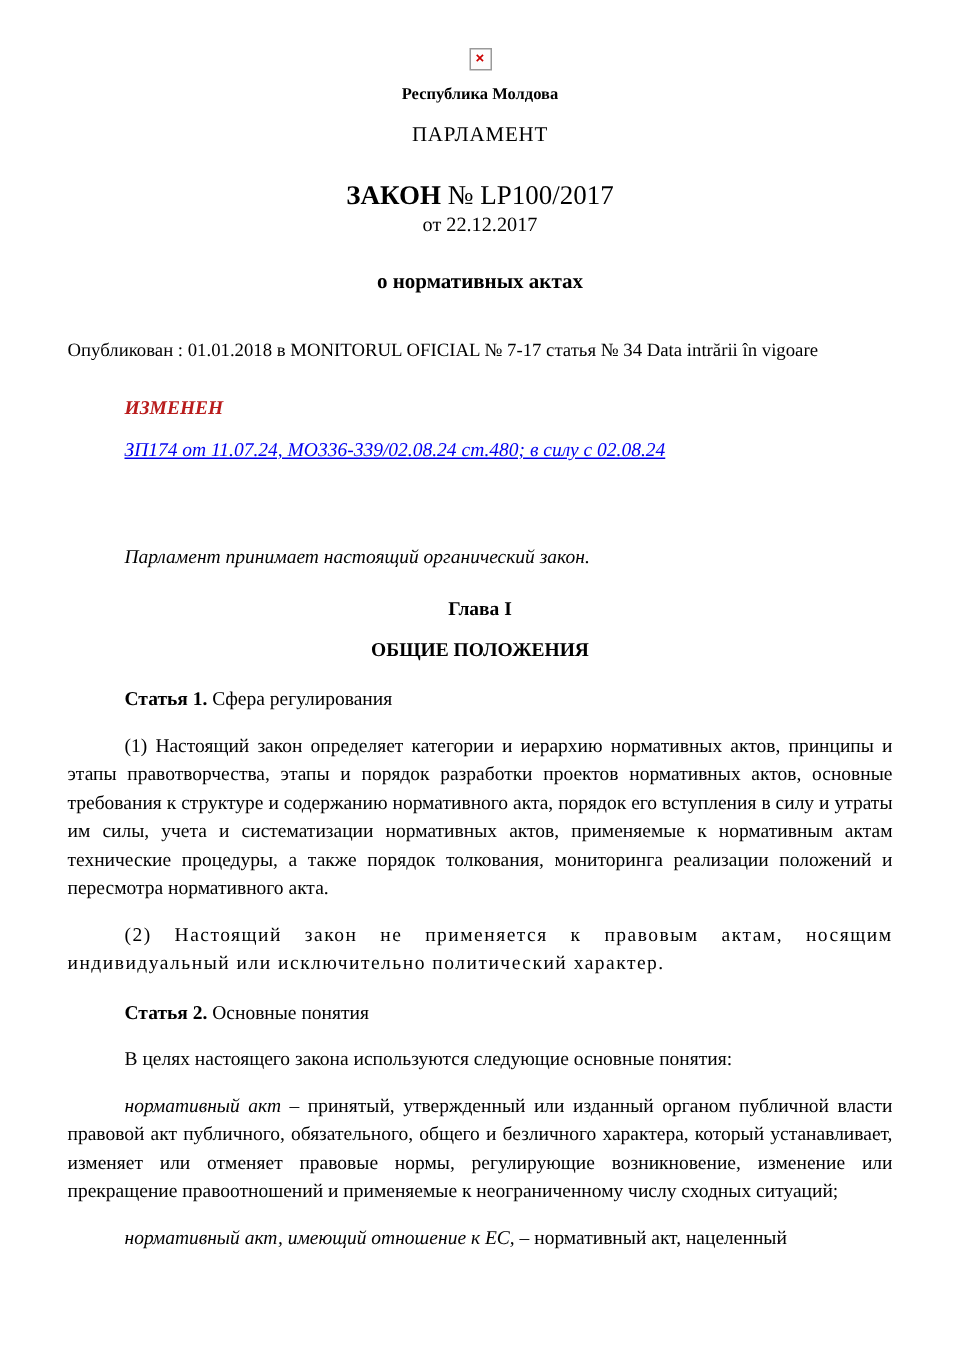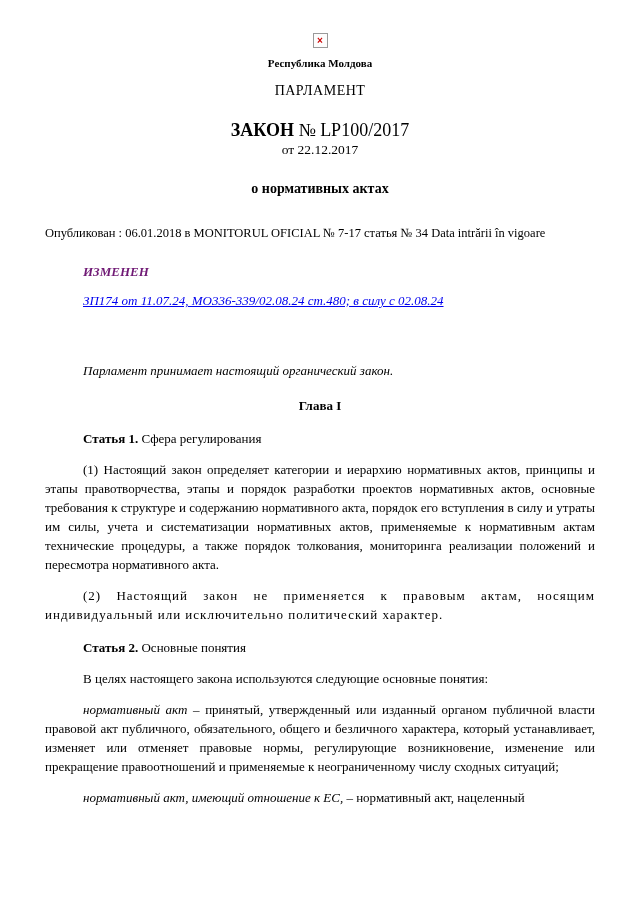--- a/index.html
+++ b/index.html
@@ -24,21 +24,21 @@
   .country { margin-top:10px; font-size:11px; font-weight:bold; }
   .institution { margin-top:14px; font-size:14px; letter-spacing:0.5px; }
   .law-line { margin-top:22px; font-size:18px; line-height:19px; }
   .law-date { font-size:13.5px; line-height:19px; }
   .law-title { margin-top:20px; font-size:14px; font-weight:bold; line-height:19px; }
 
   .published { margin-top:26px; font-size:12.5px; line-height:18px; }
 
   .amended {
     margin-top:22px; margin-left:38px;
-    font-size:13px; font-style:italic; font-weight:bold; color:#701a75;
+    font-size:13px; font-style:italic; font-weight:bold; color:#b91c1c;
   }
   .amend-link-row { margin-top:11px; margin-left:38px; }
   .amend-link {
     font-size:13px; font-style:italic; color:#0000ee;
     text-decoration:underline; cursor:pointer;
   }
 
   .para {
     font-size:13px; line-height:19px;
     text-indent:38px; margin-top:12px;
@@ -63,31 +63,32 @@
 
   <div class="center institution">ПАРЛАМЕНТ</div>
 
   <div class="center law-line">
     <span class="b">ЗАКОН</span><span> № LP100/2017</span>
   </div>
   <div class="center law-date">от 22.12.2017</div>
 
   <div class="center law-title">о нормативных актах</div>
 
-  <div class="published">Опубликован : 06.01.2018 в MONITORUL OFICIAL № 7-17 статья № 34 Data intrării în vigoare</div>
+  <div class="published">Опубликован : 01.01.2018 в MONITORUL OFICIAL № 7-17 статья № 34 Data intrării în vigoare</div>
 
   <div class="amended">ИЗМЕНЕН</div>
 
   <div class="amend-link-row">
     <a href="#" class="amend-link">ЗП174 от 11.07.24, МО336-339/02.08.24 ст.480; в силу с 02.08.24</a>
   </div>
 
   <p class="para preamble">Парламент принимает настоящий органический закон.</p>
 
   <div class="center b chapter">Глава I</div>
+  <div class="center b chapter-title">ОБЩИЕ ПОЛОЖЕНИЯ</div>
 
   <p class="para heading">
     <span class="b">Статья 1.</span><span> Сфера регулирования</span>
   </p>
 
   <p class="para just">(1) Настоящий закон определяет категории и иерархию нормативных актов, принципы и этапы правотворчества, этапы и порядок разработки проектов нормативных актов, основные требования к структуре и содержанию нормативного акта, порядок его вступления в силу и утраты им силы, учета и систематизации нормативных актов, применяемые к нормативным актам технические процедуры, а также порядок толкования, мониторинга реализации положений и пересмотра нормативного акта.</p>
 
   <p class="para just spread">(2) Настоящий закон не применяется к правовым актам, носящим индивидуальный или исключительно политический характер.</p>
 
   <p class="para heading">

